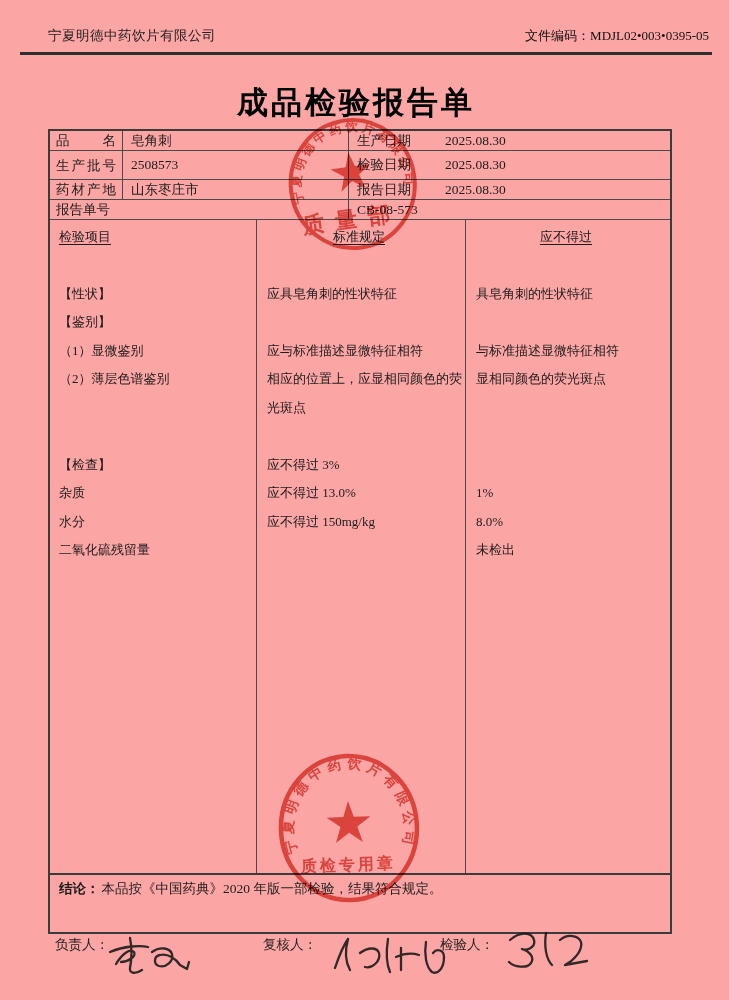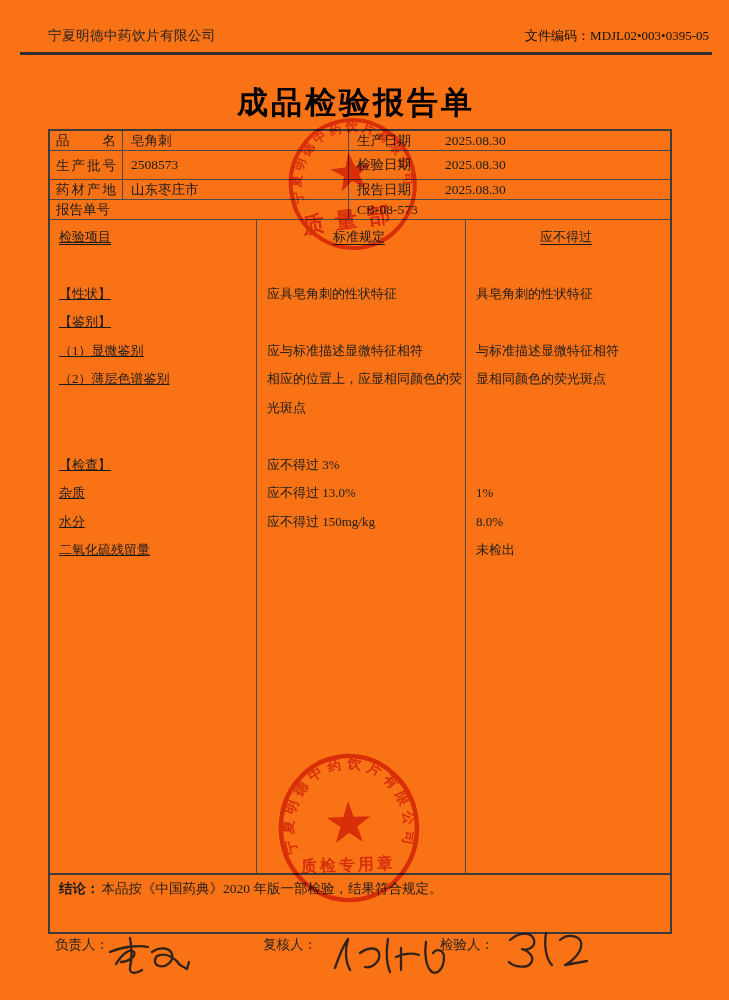--- a/index.html
+++ b/index.html
@@ -1,17 +1,17 @@
 <!DOCTYPE html>
 <html><head>
 <meta charset="utf-8">
 <style>
   html,body{margin:0;padding:0;background:#ffffff;}
   #page{
-    position:relative;width:729px;height:1000px;background:#f97316;
+    position:relative;width:729px;height:1000px;background:#fca5a5;
     font-family:"Liberation Serif","DejaVu Serif",serif;color:#1c1c1c;overflow:hidden;
   }
   
   .company{position:absolute;left:48px;top:27px;font-size:13.5px;letter-spacing:.5px;color:#222;}
   .doccode{position:absolute;right:20px;top:27px;font-size:13px;color:#111;}
   .headrule{position:absolute;left:20px;top:52px;width:692px;height:3px;background:#2e2e2e;}
   .title{position:absolute;left:0;top:82px;width:712px;text-align:center;
          font-size:31px;font-weight:bold;letter-spacing:3px;color:#000;}
   
   .tbl{position:absolute;left:48px;top:129px;width:624px;height:805px;
@@ -22,21 +22,21 @@
   .lbl{width:73px;border-right:1px solid #4a4a4a;padding:0 6px;}
   .jlbl{display:block;text-align:justify;text-align-last:justify;width:100%;line-height:27px;}
   .val{width:226px;border-right:1px solid #4a4a4a;padding:0 8px;}
   .rcell{flex:1;padding-left:8px;}
   .dlabel{width:88px;display:inline-block;}
   .wlbl{width:299px;border-right:1px solid #4a4a4a;padding:0 6px;}
   .wval{flex:1;padding-left:8px;}
   
   .detail{display:flex;height:653px;box-sizing:border-box;}
   .dcol{box-sizing:border-box;padding-top:2px;font-size:13px;}
-  .dcol1{width:207px;border-right:1px solid #4a4a4a;padding-left:9px;padding-right:4px;text-decoration:underline;}
+  .dcol1{width:207px;border-right:1px solid #4a4a4a;padding-left:9px;padding-right:4px;}
   .dcol2{width:209px;border-right:1px solid #4a4a4a;padding-left:10px;padding-right:4px;}
   .dcol3{flex:1;padding-left:10px;padding-right:4px;}
   .dhead{height:29px;line-height:29px;}
   .dhead.center{text-align:center;padding-right:10px;}
   .dhead span{text-decoration:underline;text-underline-offset:3px;}
   .dline{height:28.5px;line-height:28.5px;white-space:nowrap;overflow:visible;}
   
   .conc{height:29px;border-top:2px solid #3b3b3b;display:flex;align-items:center;
         padding-left:9px;box-sizing:border-box;font-size:13.5px;}
   .conc b{font-weight:bold;margin-right:2px;}

